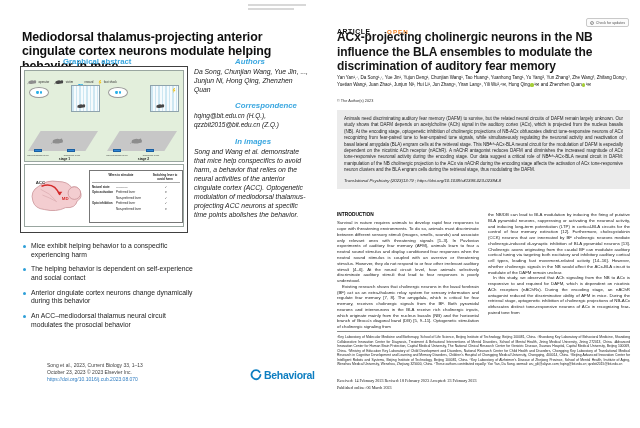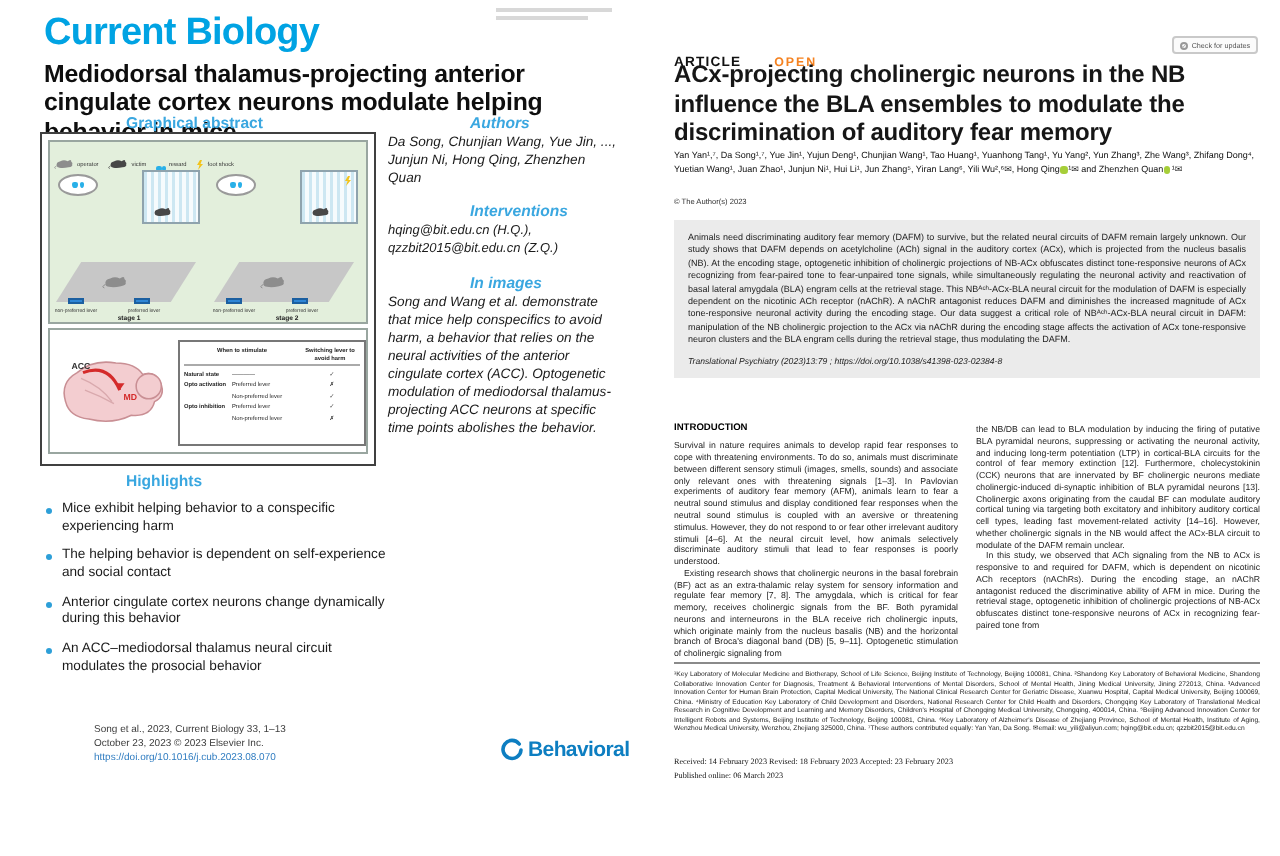--- a/index.html
+++ b/index.html
@@ -127,21 +127,20 @@
 </head>
 <body>
 
 <div class="page" id="page-left">
 
   <div class="smudge">
       <i></i>
       <i style="width:46px"></i>
     </div>
 
-  <div class="cb-logo">Current Biology</div>
   <div class="lp-title">Mediodorsal thalamus-projecting anterior cingulate cortex neurons modulate helping behavior in mice</div>
   <div class="ga-head blue-head">Graphical abstract</div>
 
   <div class="figure">
     <div class="panel-top">
       <div class="legend">
         <span class="li">
           <svg class="mouse-svg gray" viewBox="0 0 22 12">
               <path class="body" d="M3 8 Q2 4 7 3 Q11 1 15 3 L17 2 Q19 1 19 3.5 Q21 5 20 6.5 Q21 9 16 9.5 Q10 11 6 10 Q3 10 3 8 Z"></path>
               <path class="tail" d="M3 8 Q-1 10 2 11" fill="none" stroke-width="0.8"></path>
@@ -257,28 +256,27 @@
           <span class="tc">Non-preferred lever</span>
           <span class="tm">✗</span>
         </div>
       </div>
     </div>
   </div>
 
   <div class="col-right">
     <div class="blue-head">Authors</div>
     <div class="names">Da Song, Chunjian Wang, Yue Jin, ..., Junjun Ni, Hong Qing, Zhenzhen Quan</div>
-    <div class="blue-head sec">Interventions</div>
+    <div class="blue-head sec">Correspondence</div>
     <div class="emails">hqing@bit.edu.cn (H.Q.), qzzbit2015@bit.edu.cn (Z.Q.)</div>
     <div class="blue-head sec">In images</div>
     <div class="brief">Song and Wang et al. demonstrate that mice help conspecifics to avoid harm, a behavior that relies on the neural activities of the anterior cingulate cortex (ACC). Optogenetic modulation of mediodorsal thalamus-projecting ACC neurons at specific time points abolishes the behavior.</div>
   </div>
 
   <div class="highlights">
-    <div class="blue-head">Highlights</div>
     <div class="hl-item">Mice exhibit helping behavior to a conspecific experiencing harm</div>
     <div class="hl-item">The helping behavior is dependent on self-experience and social contact</div>
     <div class="hl-item">Anterior cingulate cortex neurons change dynamically during this behavior</div>
     <div class="hl-item">An ACC–mediodorsal thalamus neural circuit modulates the prosocial behavior</div>
   </div>
 
   <div class="lp-footer">
     <div>Song et al., 2023, Current Biology 33, 1–13</div>
     <div>October 23, 2023 © 2023 Elsevier Inc.</div>
     <div class="lp-doi">https://doi.org/10.1016/j.cub.2023.08.070</div>

